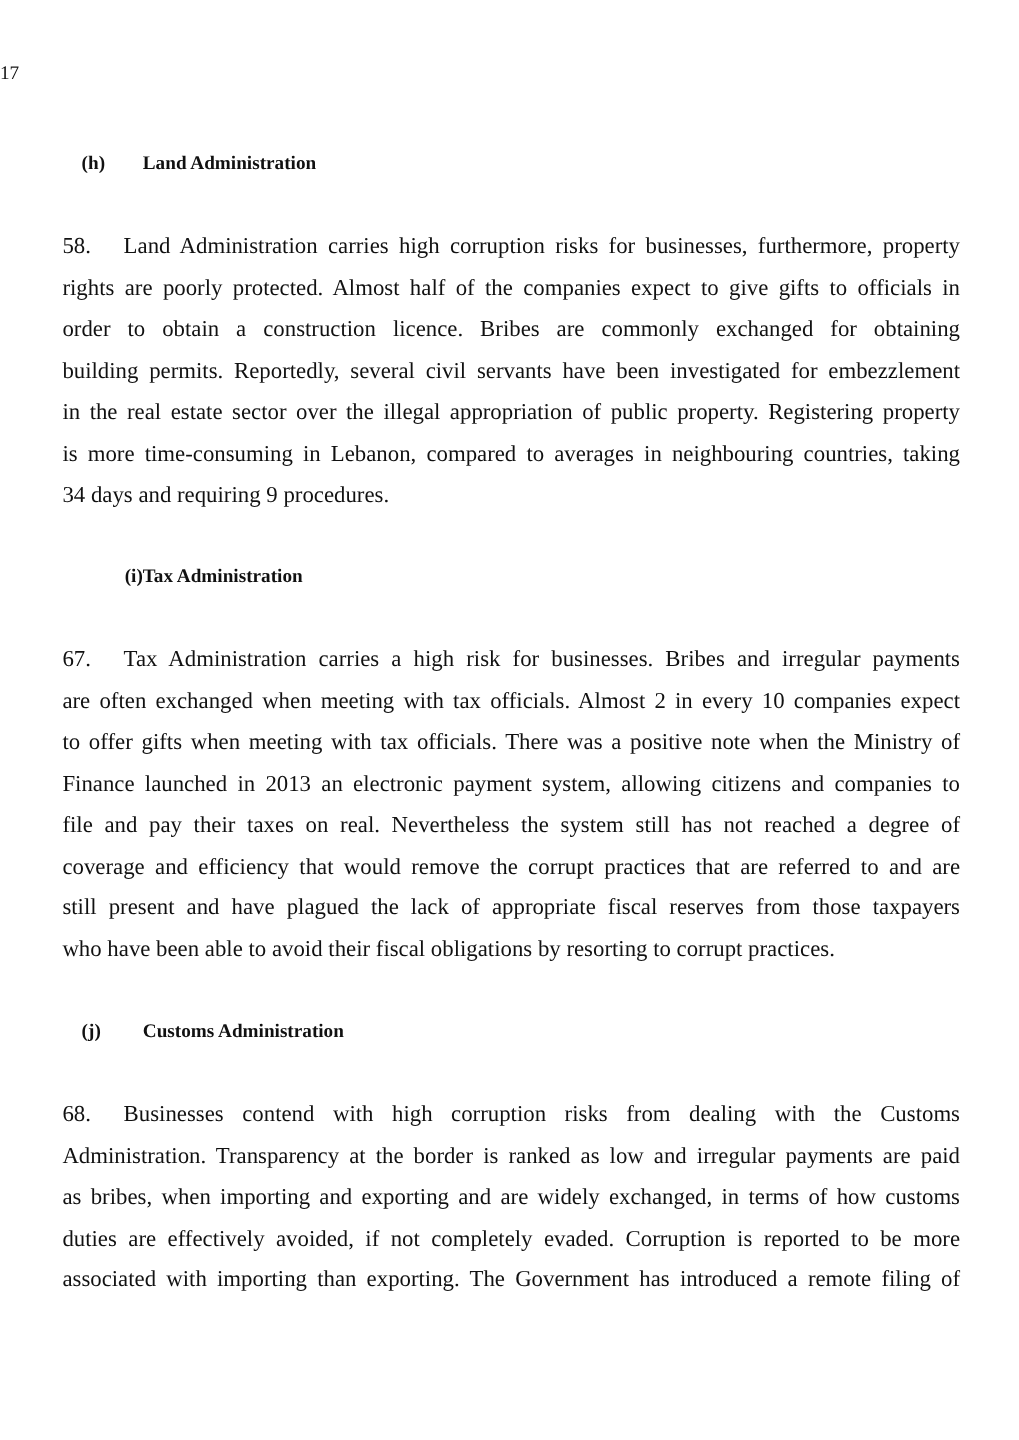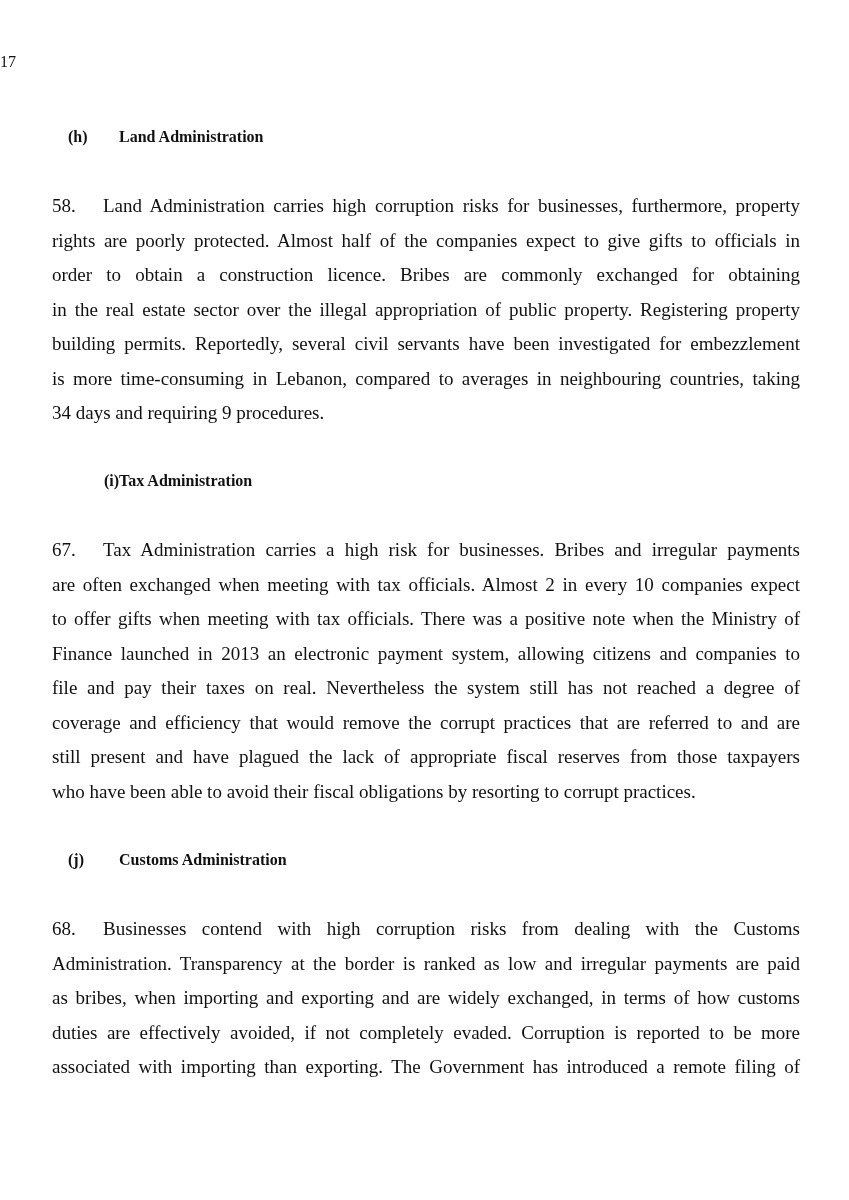--- a/index.html
+++ b/index.html
@@ -40,24 +40,24 @@
   <span class="line">
       <span class="inner"><span class="num">58.</span><span>Land Administration carries high corruption risks for businesses, furthermore, property</span></span>
     </span>
   <span class="line">
       <span class="inner">rights are poorly protected.  Almost half of the companies expect to give gifts to officials in</span>
     </span>
   <span class="line">
       <span class="inner">order to obtain a construction licence.  Bribes are commonly exchanged for obtaining</span>
     </span>
   <span class="line">
-      <span class="inner">in the real estate sector over the illegal appropriation of public property.  Registering property</span>
+      <span class="inner">building permits.  Reportedly, several civil servants have been investigated for embezzlement</span>
     </span>
   <span class="line">
-      <span class="inner">building permits.  Reportedly, several civil servants have been investigated for embezzlement</span>
+      <span class="inner">in the real estate sector over the illegal appropriation of public property.  Registering property</span>
     </span>
   <span class="line">
       <span class="inner">is more time-consuming in Lebanon, compared to averages in neighbouring countries, taking</span>
     </span>
   <span class="line last">
       <span class="inner">34 days and requiring 9 procedures.</span>
     </span>
 </div>
 
 <div class="heading" style="top:469px;text-align:right;">

